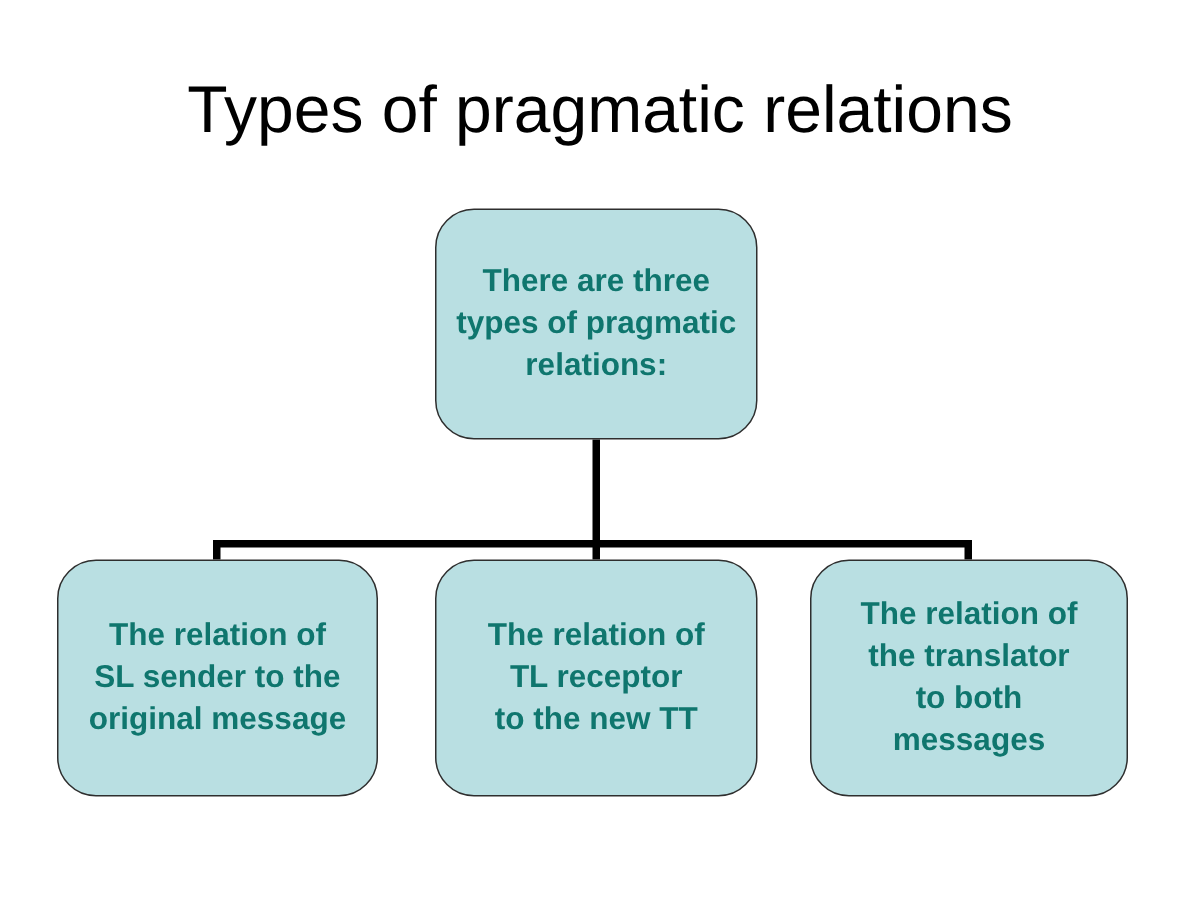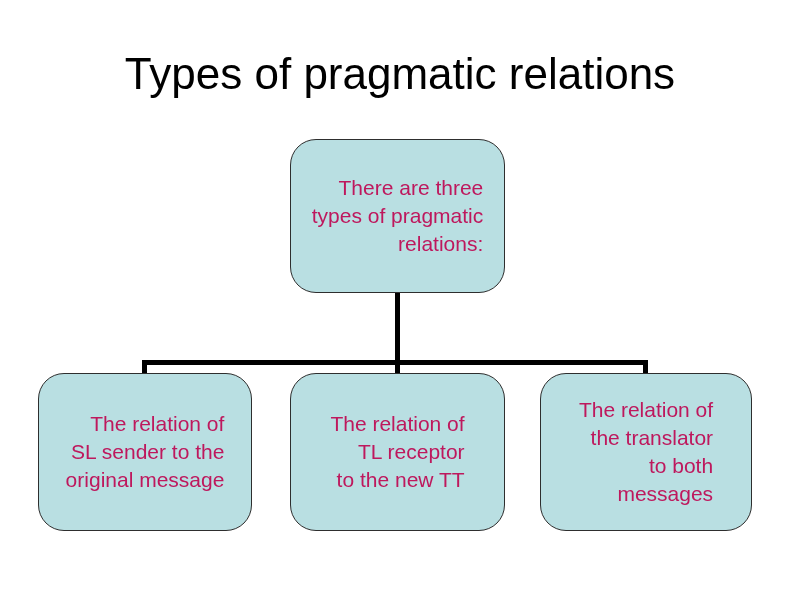--- a/index.html
+++ b/index.html
@@ -28,26 +28,27 @@
     color: #000000;
   }
   .node {
     position: absolute;
     background: #b9dfe2;
     border: 1px solid #2e2e2e;
     border-radius: 26px;
     display: flex;
     align-items: center;
     justify-content: center;
-    text-align: right;
+    text-align: center;
     font-size: 21px;
     line-height: 28px;
     white-space: pre-line;
     box-sizing: border-box;
-    color: #be185d;
+    color: #0f766e;
+    font-weight: bold;
   }
   .node.root { left: 290px; top: 139px; width: 215px; height: 154px; }
   .node.c1   { left: 38px;  top: 373px; width: 214px; height: 158px; }
   .node.c2   { left: 290px; top: 373px; width: 215px; height: 158px; }
   .node.c3   { left: 540px; top: 373px; width: 212px; height: 158px; }
 
   .connector {
     position: absolute;
     background: #000000;
   }

